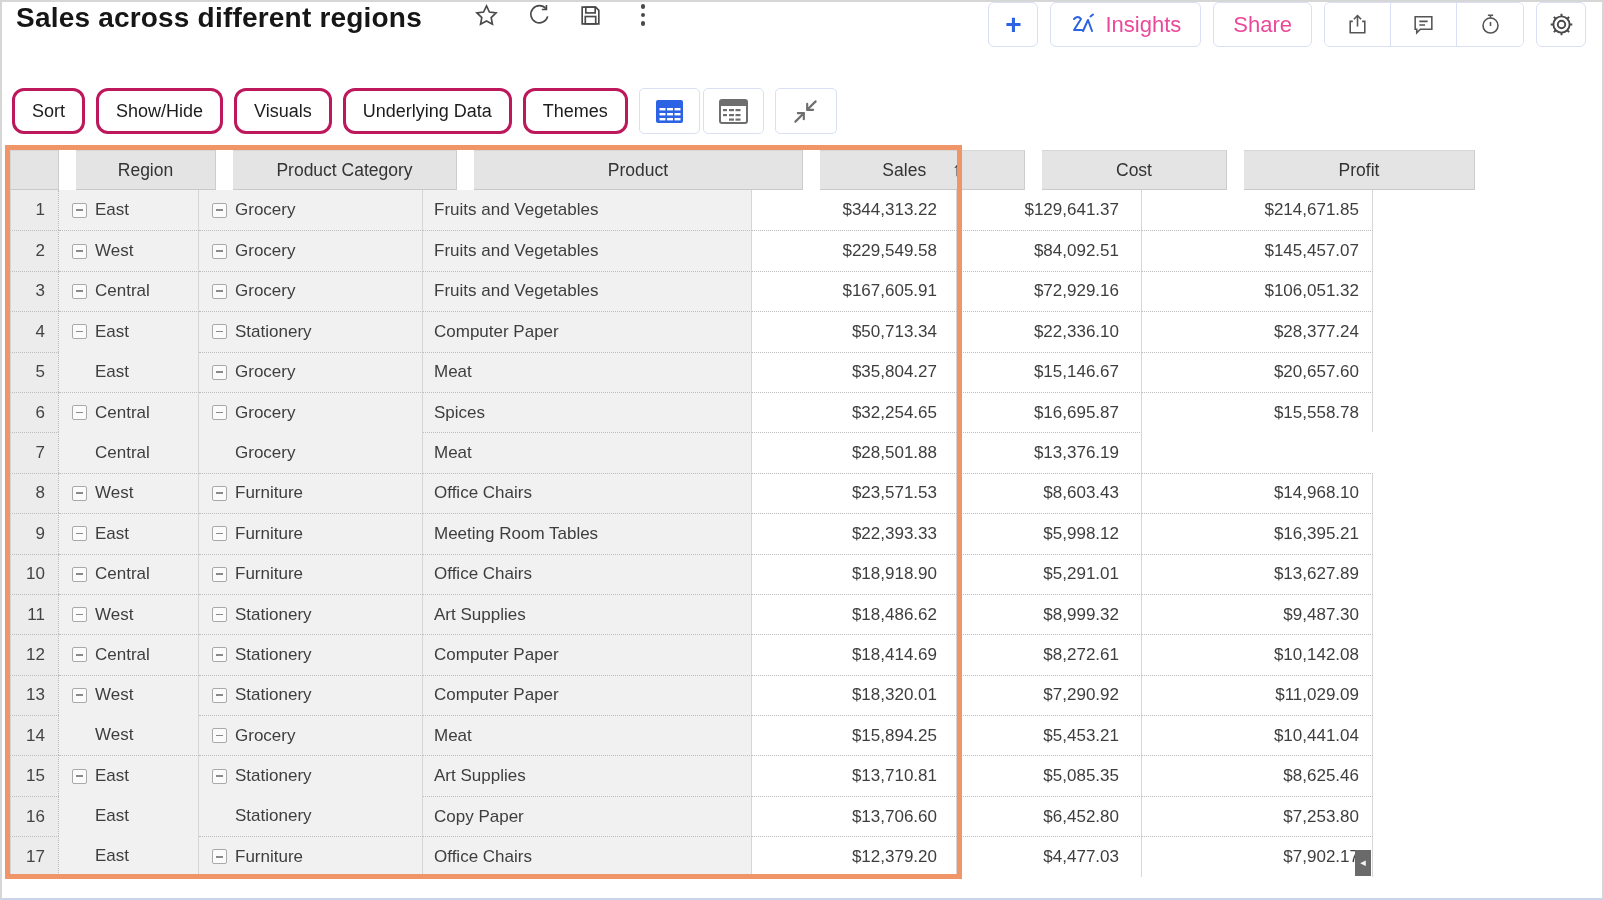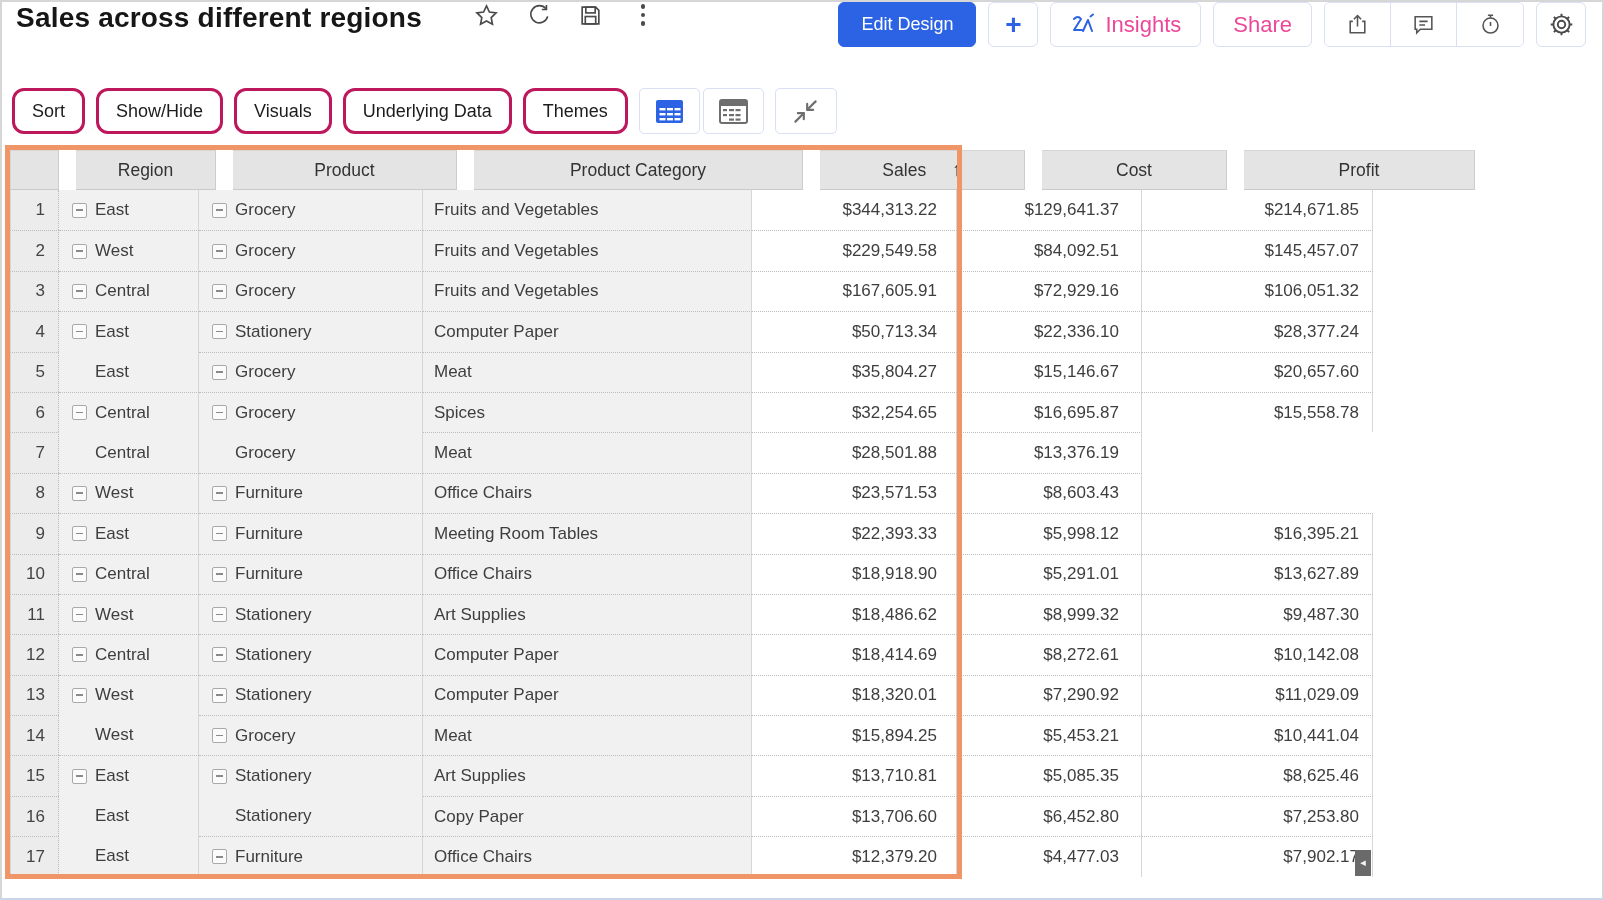--- a/index.html
+++ b/index.html
@@ -90,21 +90,20 @@
       <button class="tico kebab">
           <i></i>
           <i></i>
           <i></i>
         </button>
     </div>
 
     <div class="spacer"></div>
 
     <div class="actions">
-      <button class="btn btn-primary">Edit Design</button>
       <button class="btn btn-plus">+</button>
       <button class="btn">
         <span style="display:flex">
           <svg width="26" height="24" viewBox="0 0 26 24">
               <g fill="none" stroke="#2b63e4" stroke-width="2" stroke-linecap="round" stroke-linejoin="round">
                 <path d="M4 6 Q8 2 11 6 L4 17 H12"></path>
                 <path d="M13 18 L18 7 L22 18"></path>
                 <path d="M20.5 3.5 L23 1.5"></path>
               </g>
             </svg>
@@ -197,22 +196,22 @@
           <path d="M3 21 L10.5 13.5"></path>
           <path d="M10.5 18.8 V13.5 H5.2"></path>
         </svg>
     </button>
   </div>
 
   <div class="table-wrap">
     <div class="grid-row thead">
       <div class="th"></div>
       <div class="th">Region</div>
+      <div class="th">Product Category</div>
       <div class="th">Product</div>
-      <div class="th">Product Category</div>
       <div class="th">
         <span>Sales</span>
         <span class="sort-arrow">↑</span>
       </div>
       <div class="th">Cost</div>
       <div class="th">Profit</div>
     </div>
 
     <div id="tbody">
         <div class="grid-row trow first">
@@ -322,20 +321,21 @@
       <span class="minus"></span>
             <span class="val">West</span>
     </div>
     <div class="cell group">
       <span class="minus"></span>
             <span class="val">Furniture</span>
     </div>
     <div class="cell product">Office Chairs</div>
     <div class="cell money sales">$23,571.53</div>
     <div class="cell money cost">$8,603.43</div>
+    <div class="cell money profit">$14,968.10</div>
   </div>
         <div class="grid-row trow">
     <div class="cell num-col">9</div>
     <div class="cell group">
       <span class="minus"></span>
             <span class="val">East</span>
     </div>
     <div class="cell group">
       <span class="minus"></span>
             <span class="val">Furniture</span>

